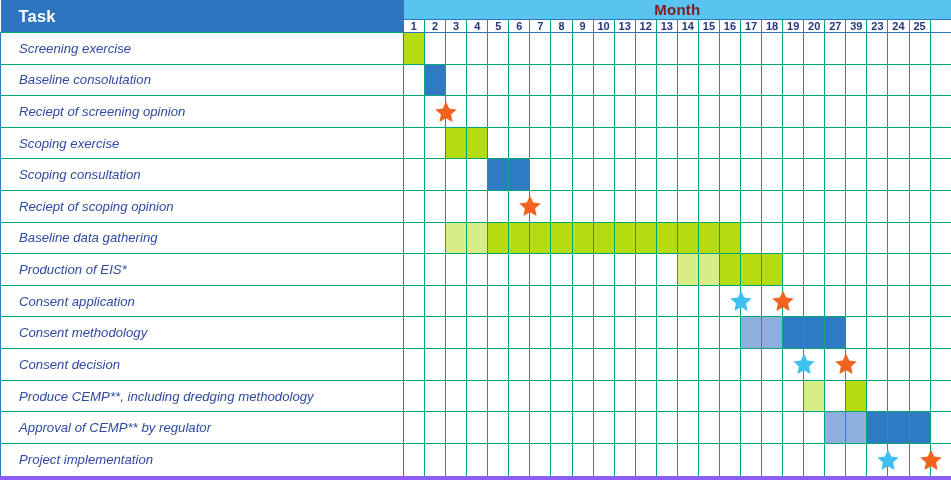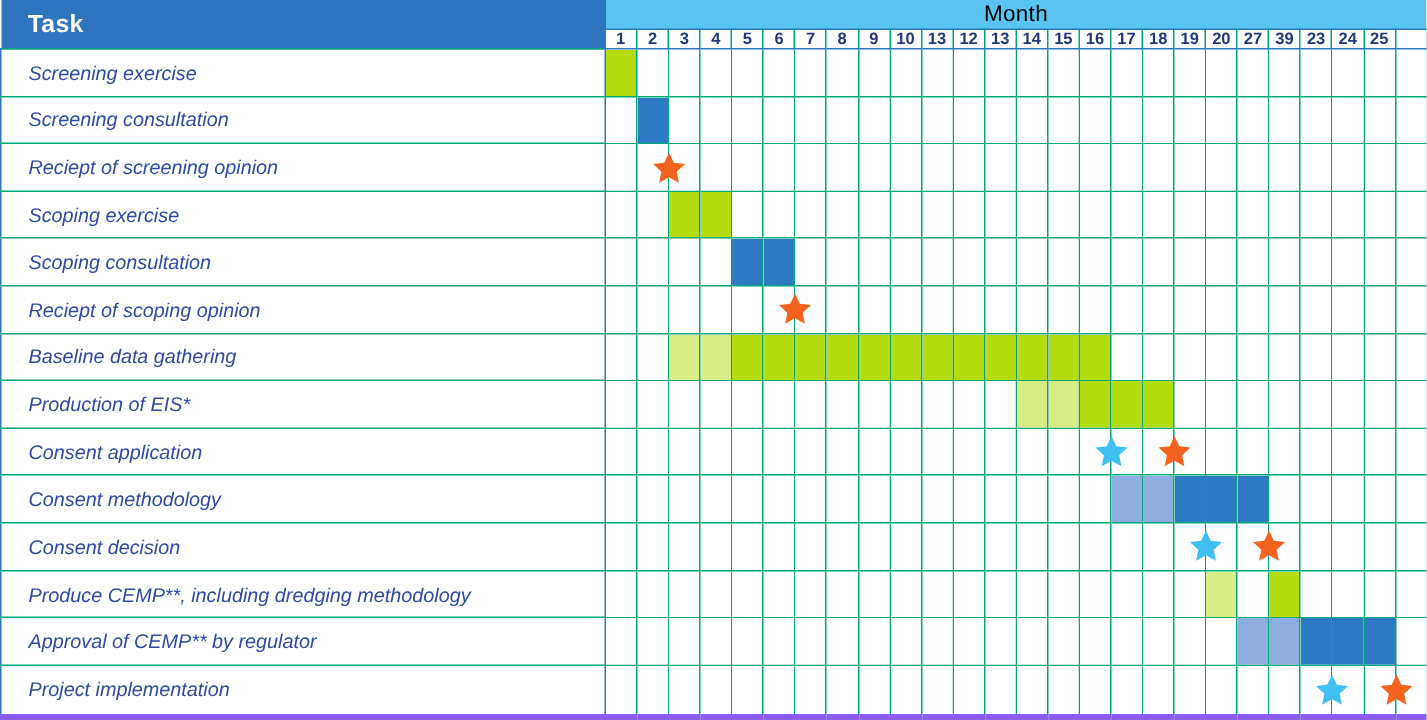--- a/index.html
+++ b/index.html
@@ -25,23 +25,23 @@
     color:#ffffff;
     font-size:16.5px;
     font-weight:bold;
     text-align:left;
     padding:0 0 0 18px;
     border:0;
     letter-spacing:.2px;
   }
   th.month-head{
     background:#59c4f0;
-    color:#000000;
+    color:#7f1d1d;
     font-size:15px;
-    font-weight:normal;
+    font-weight:bold;
     text-align:center;
     border:0;
     letter-spacing:.2px;
     margin-left:31px;
   }
   th.mnum{
     background:#ffffff;
     color:#23387a;
     font-size:11px;
     font-weight:bold;
@@ -183,21 +183,21 @@
           <td class="cell"></td>
           <td class="cell"></td>
           <td class="cell"></td>
           <td class="cell"></td>
           <td class="cell"></td>
           <td class="cell"></td>
           <td class="cell"></td>
           <td class="cell last"></td>
         </tr>
         <tr>
-          <td class="task-cell">Screening consultation</td>
+          <td class="task-cell">Baseline consolutation</td>
           <td class="cell"></td>
           <td class="cell blue"></td>
           <td class="cell"></td>
           <td class="cell"></td>
           <td class="cell"></td>
           <td class="cell"></td>
           <td class="cell"></td>
           <td class="cell"></td>
           <td class="cell"></td>
           <td class="cell"></td>

